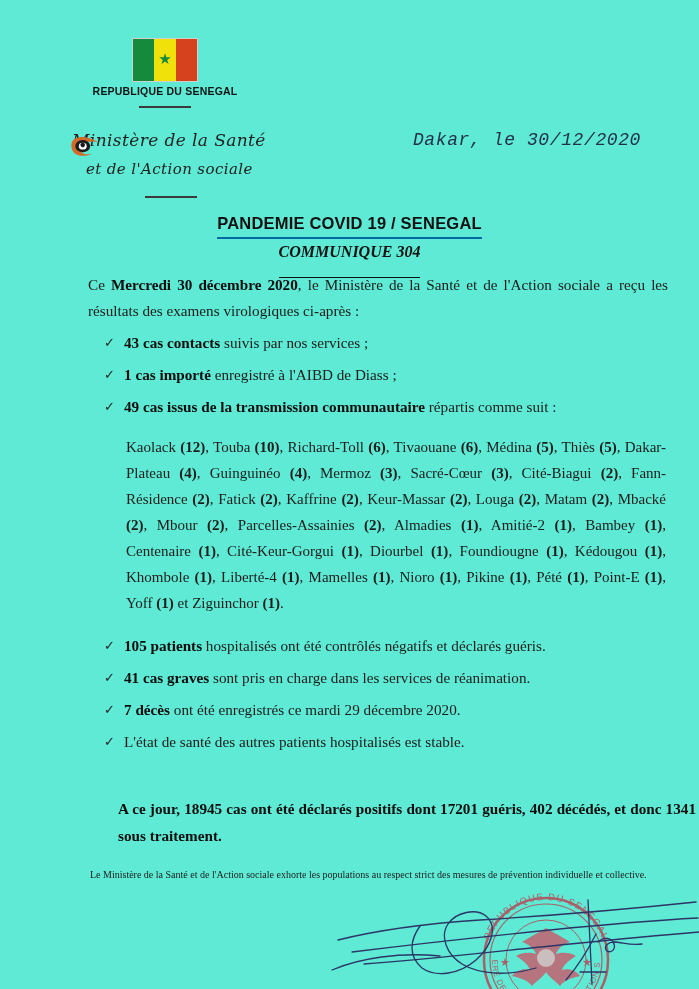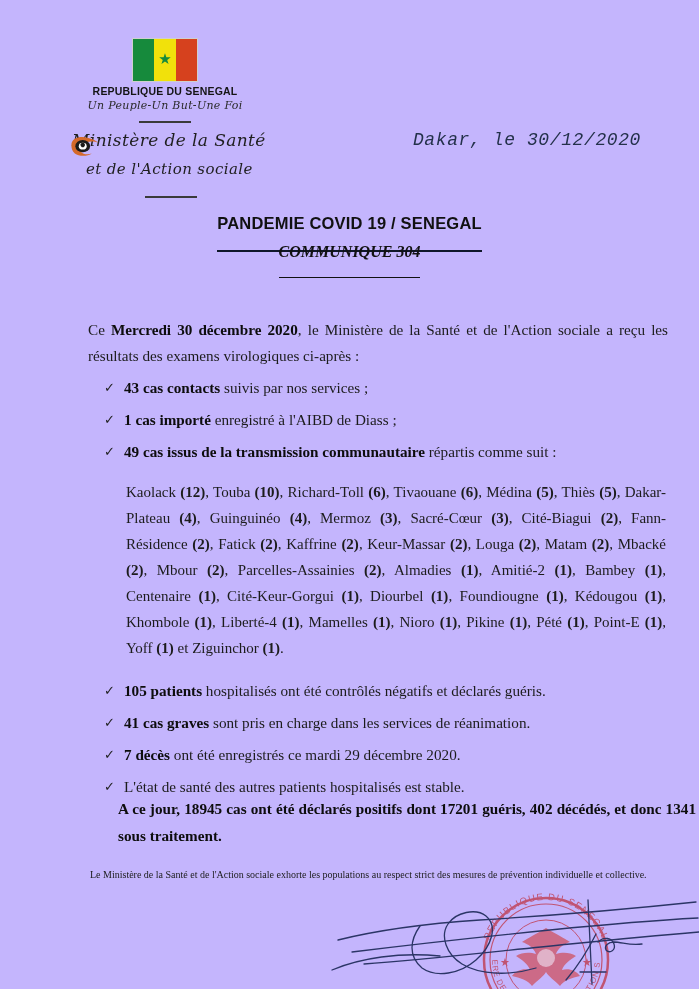--- a/index.html
+++ b/index.html
@@ -12,21 +12,21 @@
     height: 989px;
     position: relative;
     font-family: "Liberation Serif", serif;
     color: #1a1a1a;
     overflow: hidden;
   }
 
   .page {
     position: absolute;
     inset: 0;
-    background: #c4b5fd;
+    background: #5eead4;
   }
 
   
   .letterhead {
     position: absolute;
     left: 0;
     top: 38px;
     width: 330px;
     text-align: center;
   }
@@ -135,22 +135,22 @@
     left: 0; right: 0;
     top: 214px;
     text-align: center;
     font-family: "Liberation Sans", sans-serif;
     font-weight: bold;
     font-size: 16.5px;
     letter-spacing: 0.2px;
     color: #111;
   }
   .title-main span {
-    border-bottom: 2px solid #0f172a;
-    padding-bottom: 18px;
+    border-bottom: 2px solid #0369a1;
+    padding-bottom: 5px;
   }
   .title-sub {
     position: absolute;
     left: 0; right: 0;
     top: 243px;
     text-align: center;
     font-family: "Liberation Serif", serif;
     font-weight: bold;
     font-style: italic;
     font-size: 16px;
@@ -164,21 +164,20 @@
   
   .body-text {
     position: absolute;
     left: 88px;
     top: 272px;
     width: 580px;
     font-size: 15.2px;
     line-height: 25.5px;
     text-align: justify;
     color: #1c1c1c;
-    margin-top: 45px;
   }
   .body-text p { margin: 0; }
   b, strong { font-weight: bold; color: #0d0d0d; }
 
   .intro-2 { margin-top: 0; }
 
   
   .check-list {
     margin: 6px 0 0 0;
     padding: 0;
@@ -263,21 +262,20 @@
 
   <div class="letterhead">
     <div class="flag">
       <div class="band green"></div>
       <div class="band yellow">
           <span class="star"></span>
         </div>
       <div class="band red"></div>
     </div>
     <div class="republic">REPUBLIQUE DU SENEGAL</div>
-    <div class="motto">Un Peuple-Un But-Une Foi</div>
     <div class="rule-1"></div>
   </div>
 
   <div class="ministry-block">
     <svg class="emblem" viewBox="0 0 60 44">
       <path d="M6 22 C6 10, 20 6, 34 9 C44 11, 50 15, 54 18 C48 16, 40 15, 33 17 C24 20, 20 26, 22 32
                C24 38, 34 40, 42 37 C35 42, 20 43, 12 37 C7 33, 6 27, 6 22 Z" fill="#d4692a"></path>
       <ellipse cx="26" cy="24" rx="13" ry="11" fill="#1b1b1b"></ellipse>
       <ellipse cx="26" cy="24" rx="7" ry="6" fill="#ffffff"></ellipse>
       <path d="M22 21 C23 17, 29 17, 30 21 C30 24, 28 26, 26 26 C24 26, 22 24, 22 21 Z" fill="#1b1b1b"></path>

